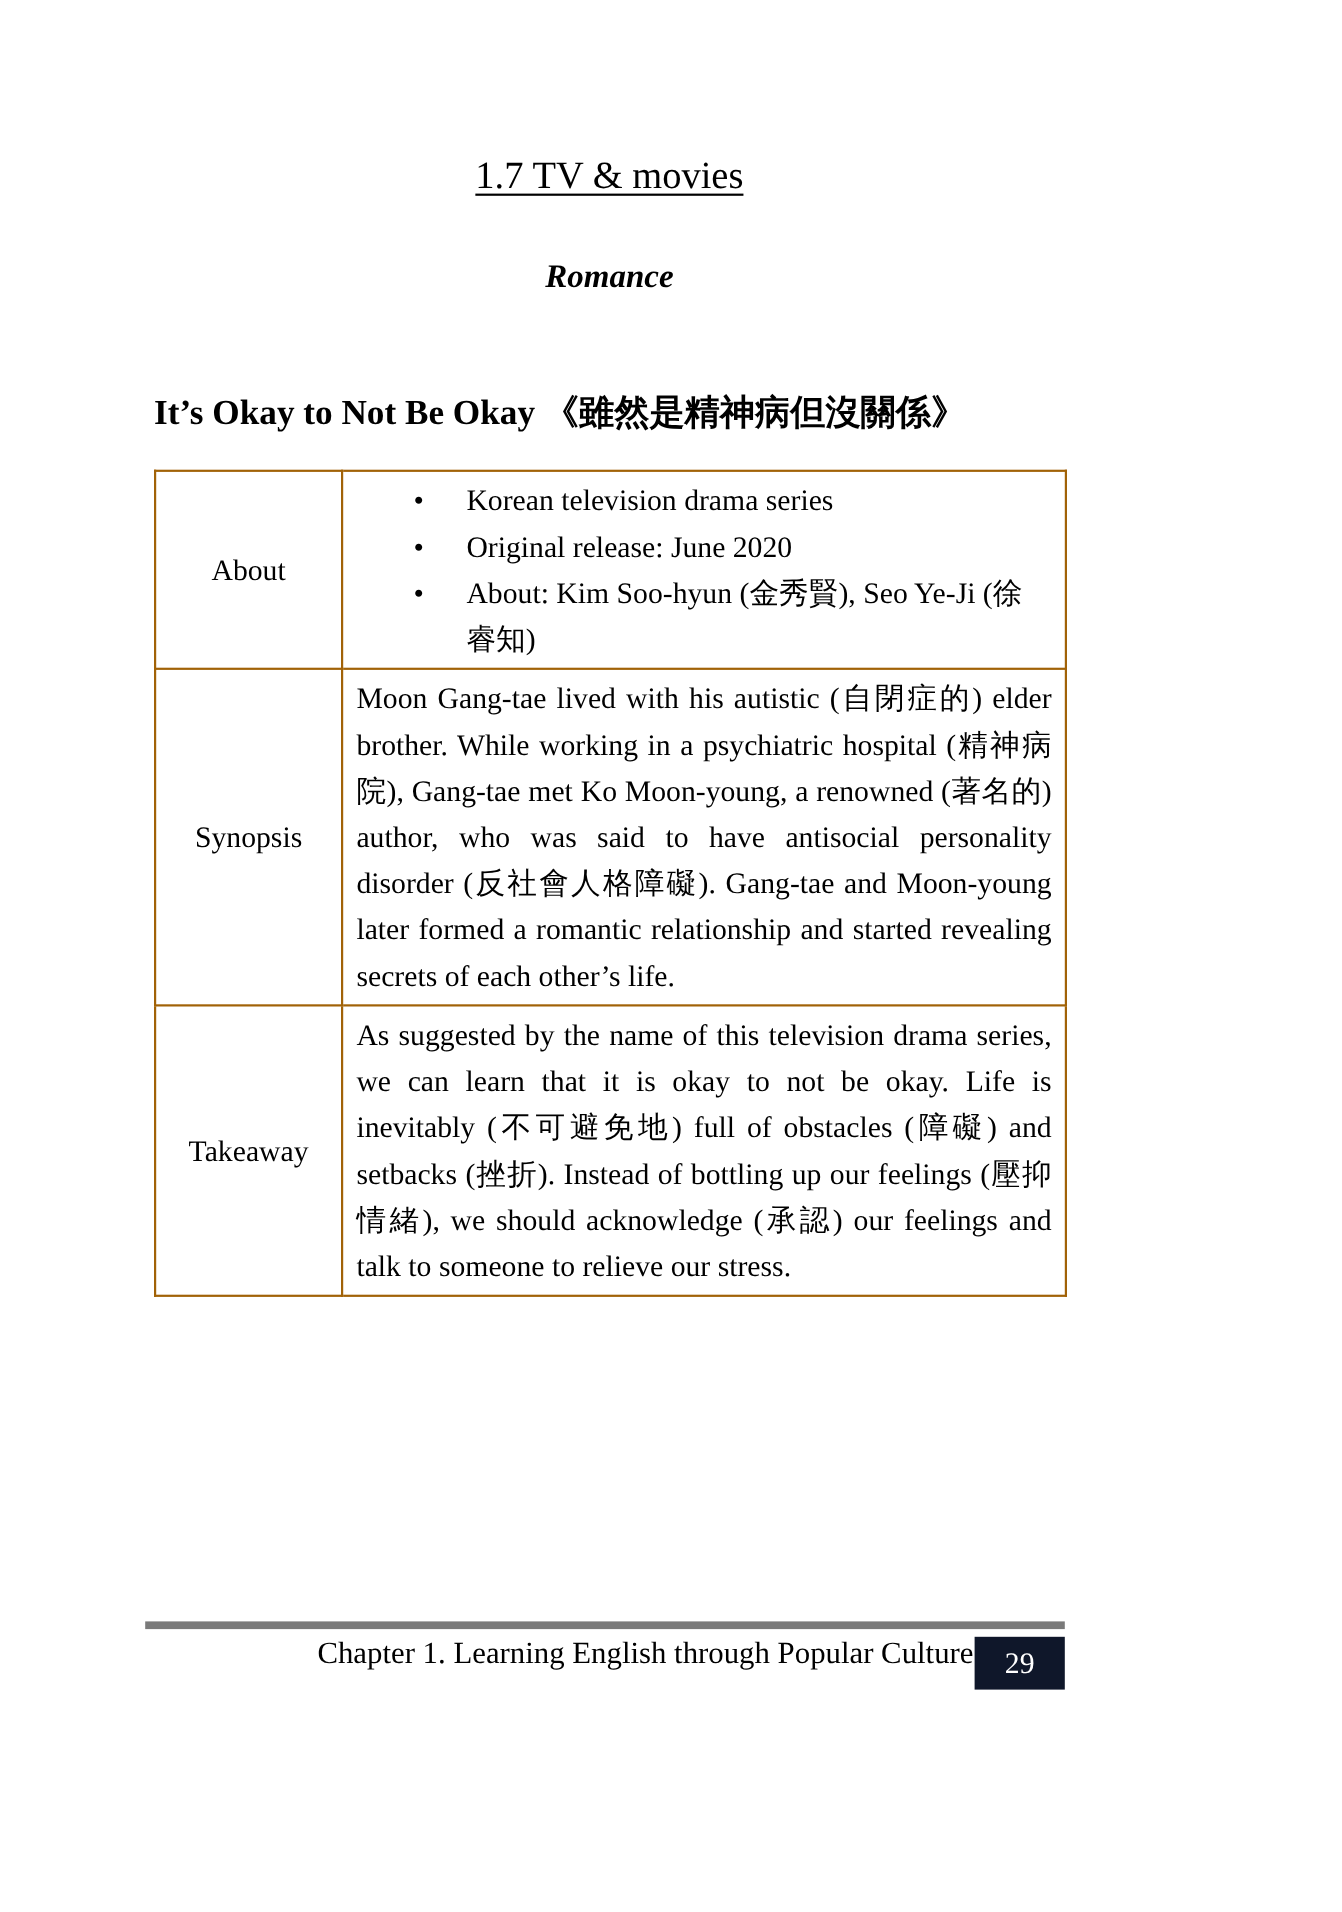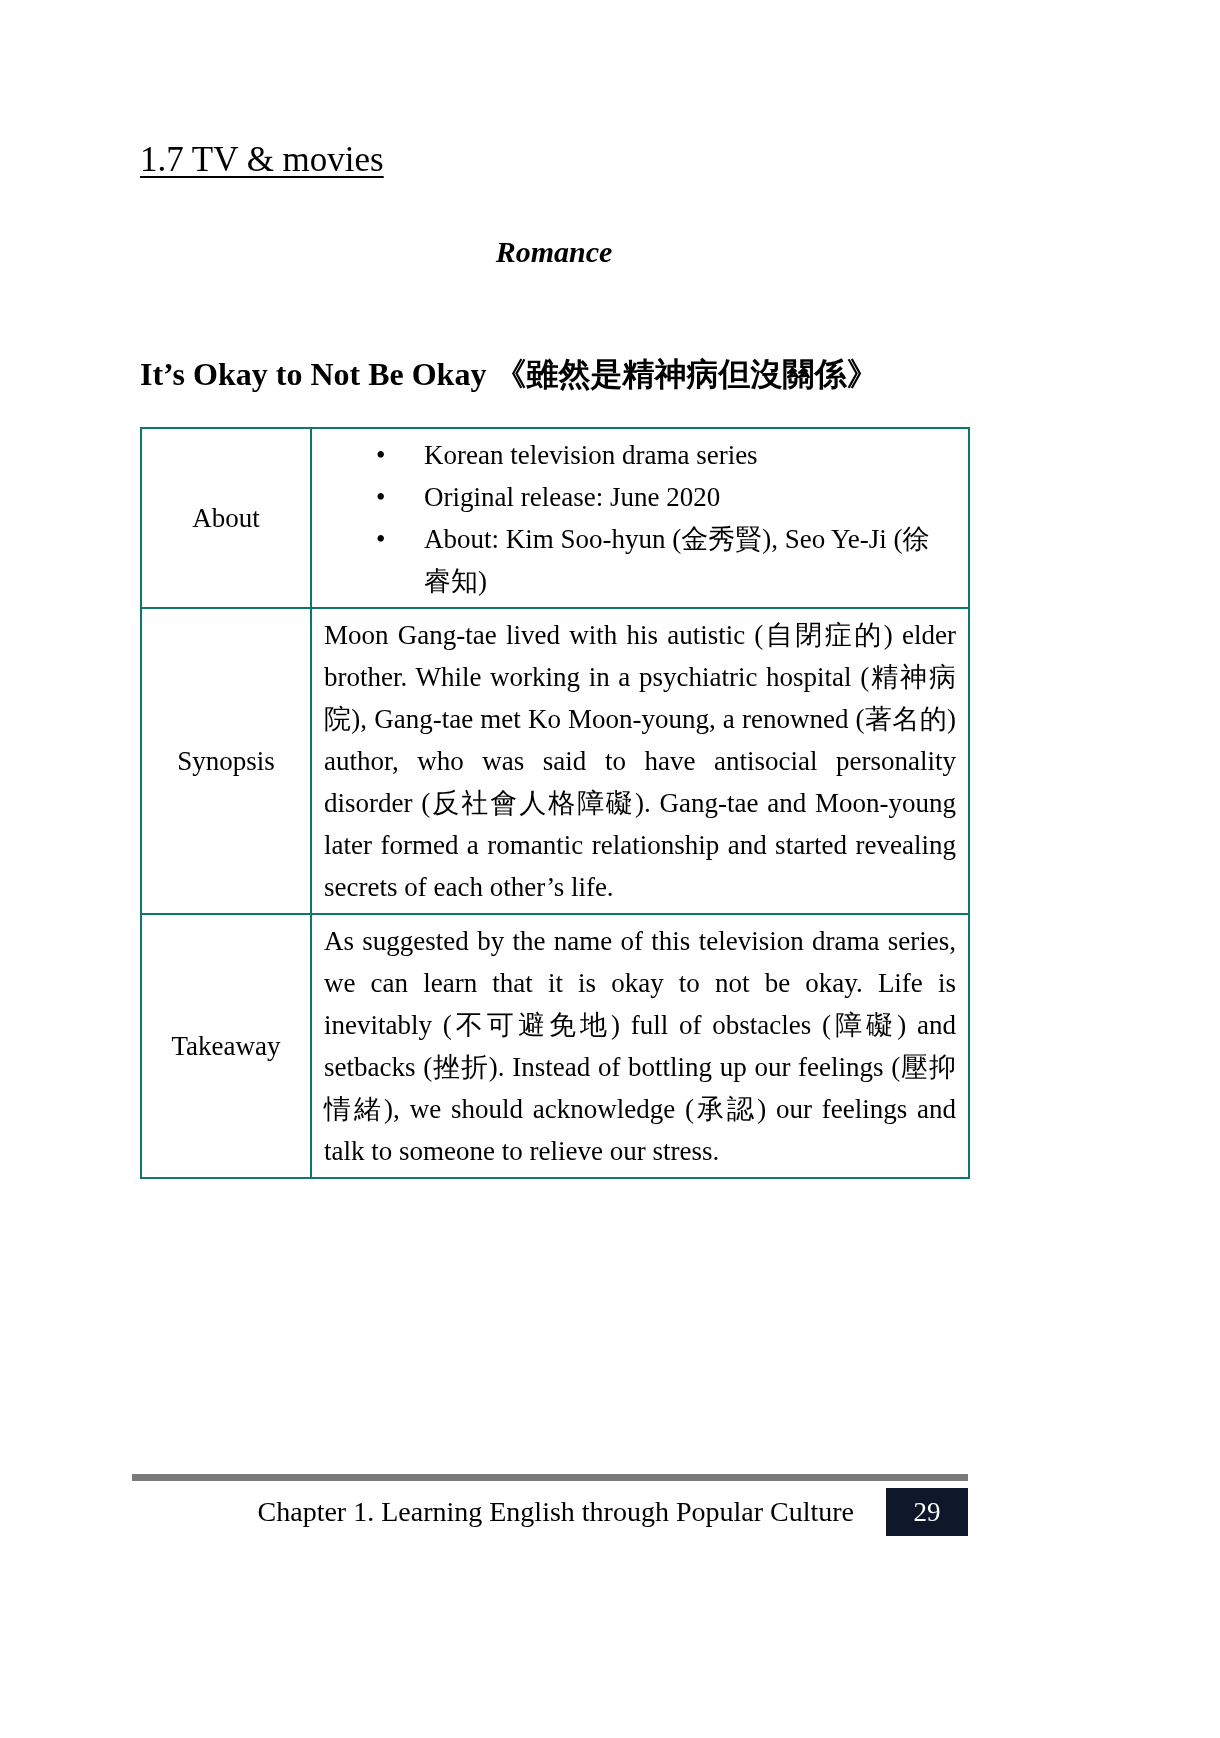--- a/index.html
+++ b/index.html
@@ -17,21 +17,21 @@
   }
   .content {
     position: absolute;
     left: 140px;
     top: 0;
     width: 828px;
   }
   .title {
     margin: 0;
     padding-top: 140px;
-    text-align: left;
+    text-align: center;
     font-size: 35px;
     font-weight: 400;
   }
   .title .title-text {
     text-decoration: underline;
     text-decoration-thickness: 2px;
     text-underline-offset: 5px;
   }
   .subtitle {
     margin: 55px 0 0 0;
@@ -46,21 +46,21 @@
     font-weight: 700;
     text-align: left;
   }
   table.info-table {
     margin-top: 30px;
     width: 828px;
     border-collapse: collapse;
     table-layout: fixed;
   }
   table.info-table td {
-    border: 2px solid #0f766e;
+    border: 2px solid #a16207;
     font-size: 27px;
     line-height: 42px;
     vertical-align: middle;
   }
   td.label-cell {
     width: 170px;
     text-align: center;
     padding: 16px 6px;
   }
   td.content-cell {
@@ -96,22 +96,22 @@
     background: #7a7a7a;
   }
   .footer-line {
     position: absolute;
     left: 140px;
     top: 1488px;
     width: 828px;
     height: 48px;
     display: flex;
     justify-content: flex-end;
-    align-items: center;
-    gap: 32px;
+    align-items: flex-start;
+    gap: 1px;
   }
   .chapter-text {
     font-size: 28px;
   }
   .page-number-badge {
     width: 82px;
     height: 48px;
     background: #0f172a;
     color: #ffffff;
     font-size: 27px;

